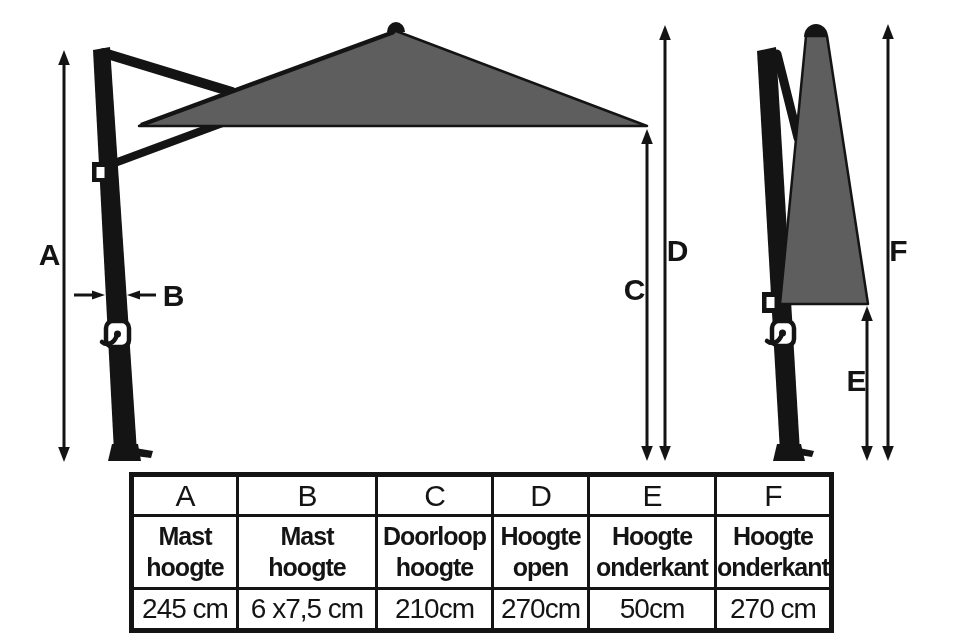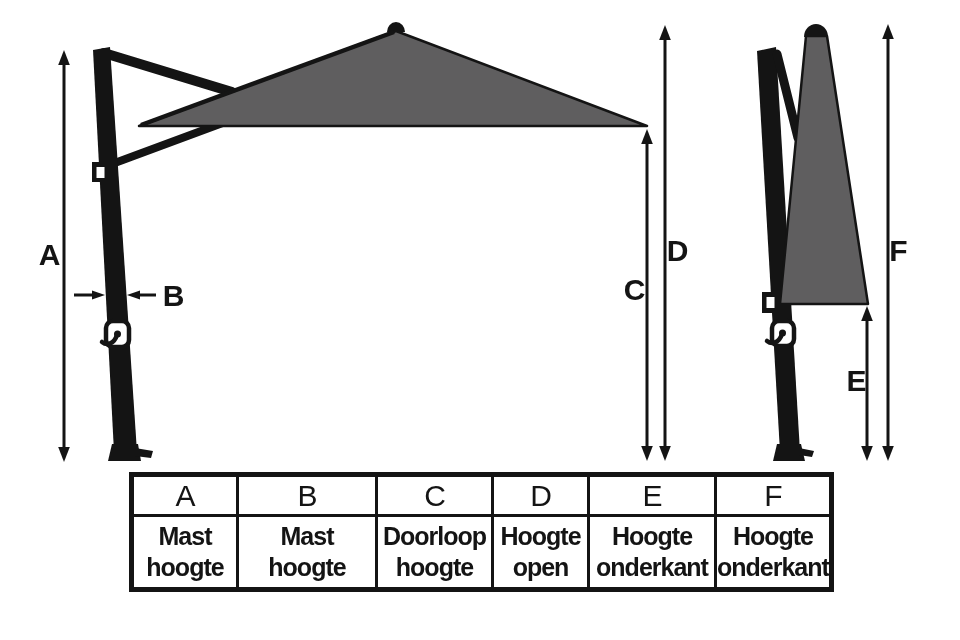--- a/index.html
+++ b/index.html
@@ -171,14 +171,22 @@
         </td>
     <td>
           <span>Hoogte</span>
           <span>onderkant</span>
         </td>
     <td>
           <span>Hoogte</span>
           <span>onderkant</span>
         </td>
   </tr>
+  <tr class="row-value">
+    <td>245 cm</td>
+    <td>6 x7,5 cm</td>
+    <td>210cm</td>
+    <td>270cm</td>
+    <td>50cm</td>
+    <td>270 cm</td>
+  </tr>
 </tbody>
   </table>
 
 </body></html>

